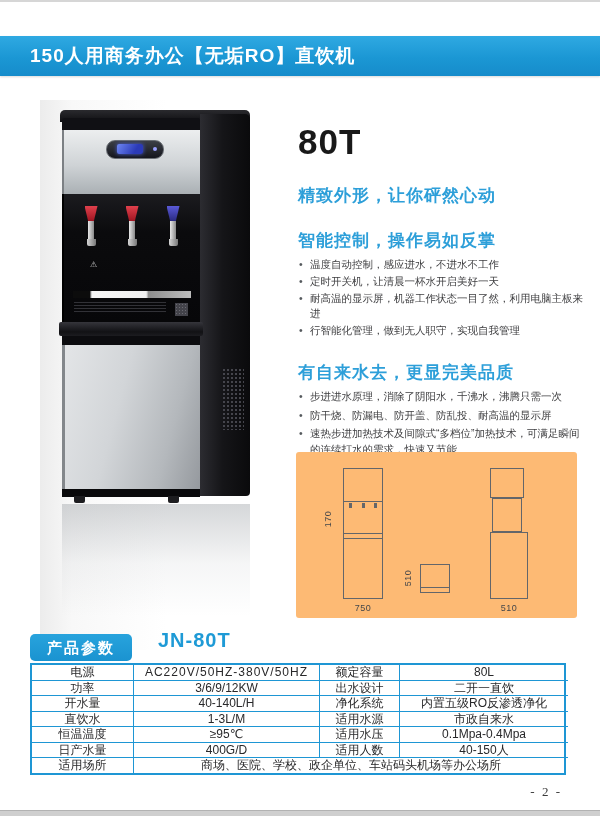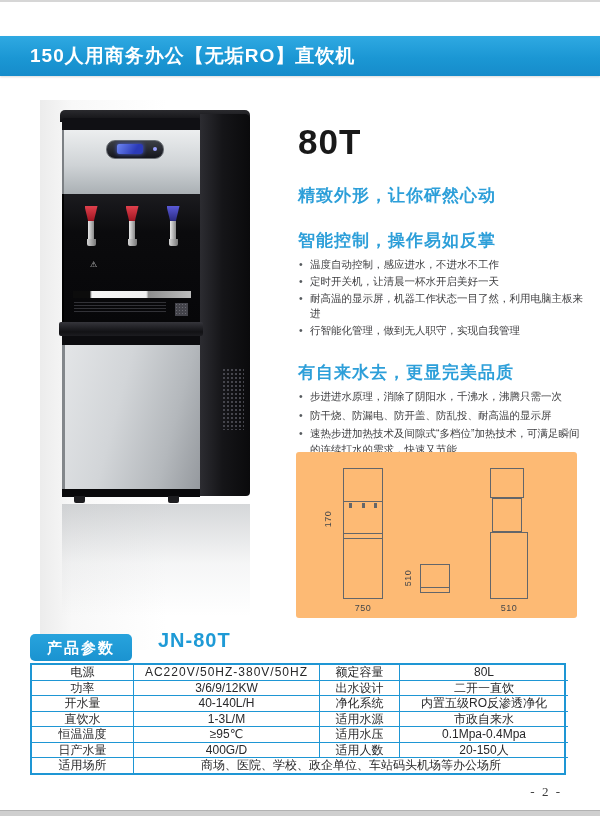--- a/index.html
+++ b/index.html
@@ -231,20 +231,20 @@
   <div class="cell lastcol">市政自来水</div>
 
   <div class="cell">恒温温度</div>
   <div class="cell">≥95℃</div>
   <div class="cell">适用水压</div>
   <div class="cell lastcol">0.1Mpa-0.4Mpa</div>
 
   <div class="cell">日产水量</div>
   <div class="cell">400G/D</div>
   <div class="cell">适用人数</div>
-  <div class="cell lastcol">20-150人</div>
+  <div class="cell lastcol">40-150人</div>
 
   <div class="cell lastrow">适用场所</div>
   <div class="cell span3 lastrow">商场、医院、学校、政企单位、车站码头机场等办公场所</div>
 </div>
 
 <div class="page-number">- 2 -</div>
 <div class="bottom-strip"></div>
 
 </body></html>

